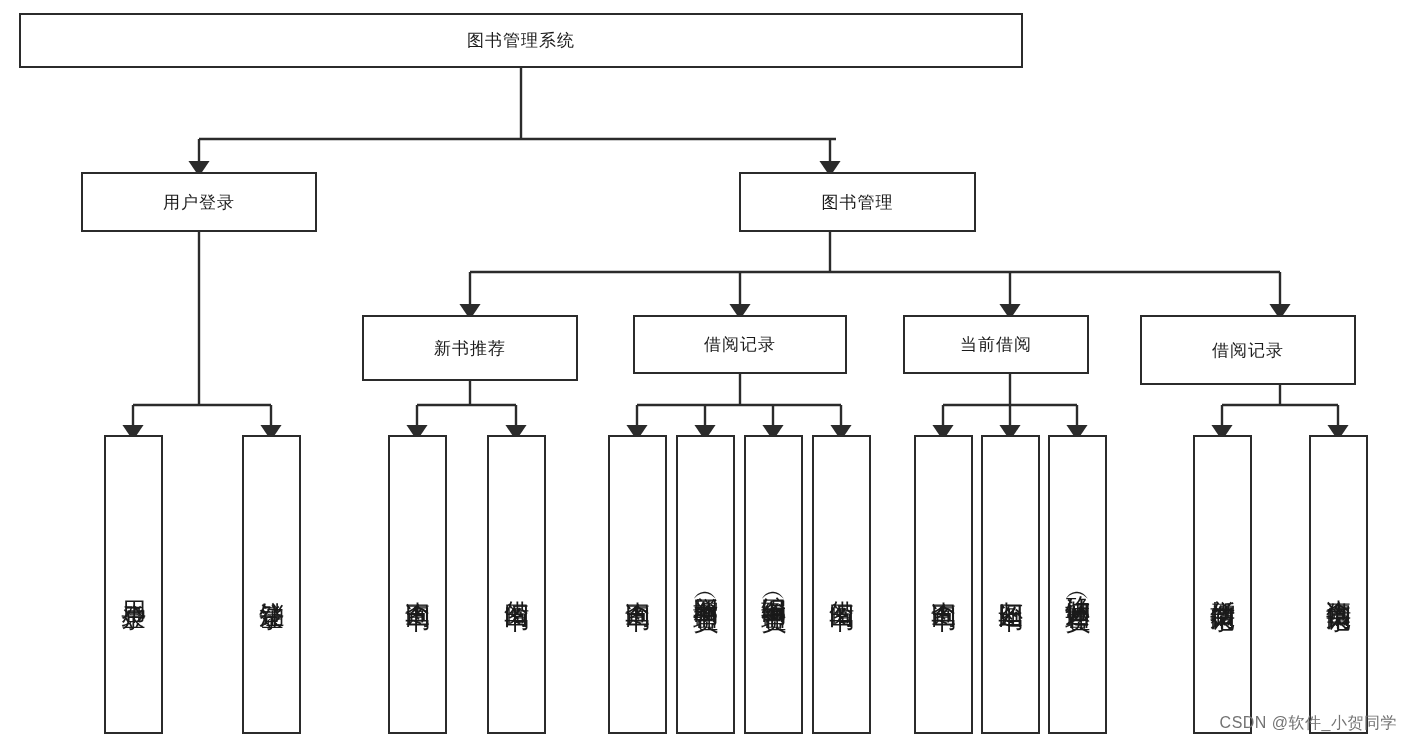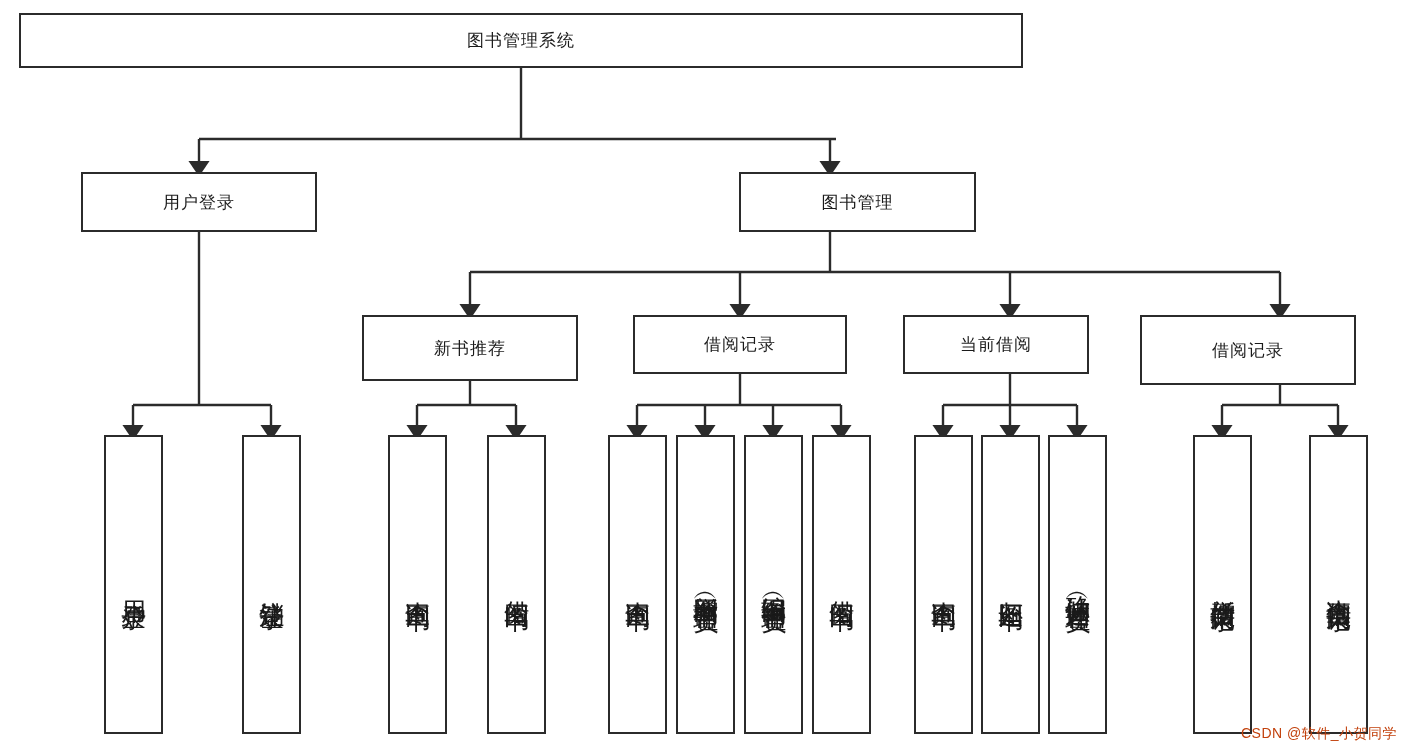--- a/index.html
+++ b/index.html
@@ -13,22 +13,22 @@
         justify-content:center;color:#1a1a1a;}
   .node.h{font-size:17px;letter-spacing:1px;}
   .node.h .cap{white-space:nowrap;}
 
   .node.v{writing-mode:vertical-rl;text-orientation:upright;
           font-size:25px;line-height:1.18;letter-spacing:2px;
           padding:6px 0;}
   .node.v .cap{writing-mode:vertical-rl;text-orientation:upright;
                white-space:normal;text-align:center;}
 
-  .watermark{position:absolute;right:8px;bottom:4px;font-size:14px;
-             color:#c2410c;white-space:nowrap;letter-spacing:.5px;}
+  .watermark{position:absolute;right:8px;bottom:13px;font-size:16px;
+             color:#737373;white-space:nowrap;letter-spacing:.5px;}
 </style>
 </head>
 <body>
 
 <div id="stage">
 
   <svg id="wires" viewBox="0 0 1405 747" xmlns="http://www.w3.org/2000/svg">
     <defs>
       <marker id="arw" markerWidth="11" markerHeight="11" refX="1.2" refY="5" orient="auto" markerUnits="strokeWidth">
         <path d="M0,0.6 L0,9.4 L6.4,5 z" fill="#2b2b2b"></path>

